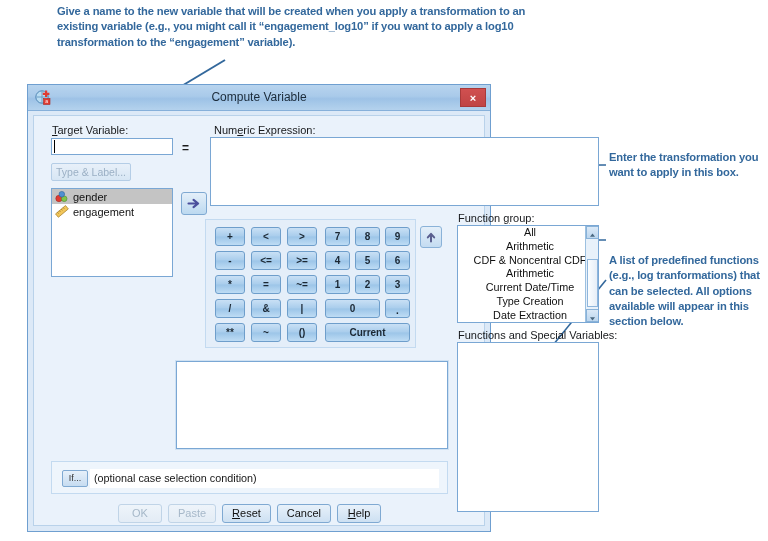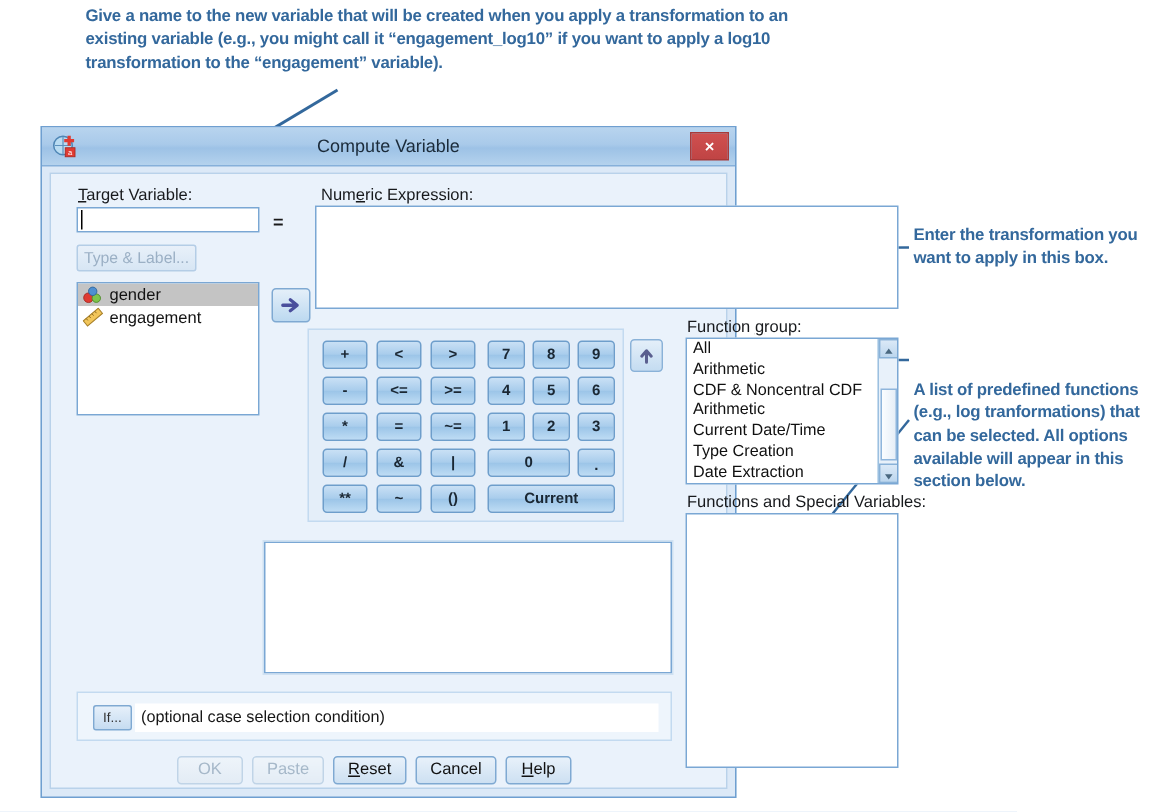--- a/index.html
+++ b/index.html
@@ -136,21 +136,21 @@
   #lower-box{
     position:absolute;left:142px;top:245px;width:272px;height:88px;
     background:#fff;border:1px solid #7aa7d4;box-sizing:border-box;
     outline:1px solid #cfe1f2;
   }
 
   
   #lbl-fgroup{ left:424px; top:96px; }
   #fgroup-list{
     position:absolute;left:423px;top:109px;width:142px;height:98px;
-    background:#fff;border:1px solid #7aa7d4;box-sizing:border-box;overflow:hidden;
+    background:#fff;border:1px solid #7aa7d4;box-sizing:border-box;overflow:hidden;text-align:center;
   }
   .fg-row{
     height:13.8px;font-size:10.8px;color:#101010;padding-left:4px;
     line-height:13.8px;white-space:nowrap;
   }
   #fg-scroll{
     position:absolute;right:0;top:0;width:13px;height:100%;
     background:#e8f1fa;border-left:1px solid #9cc0e0;box-sizing:border-box;
   }
   .sb-btn{

